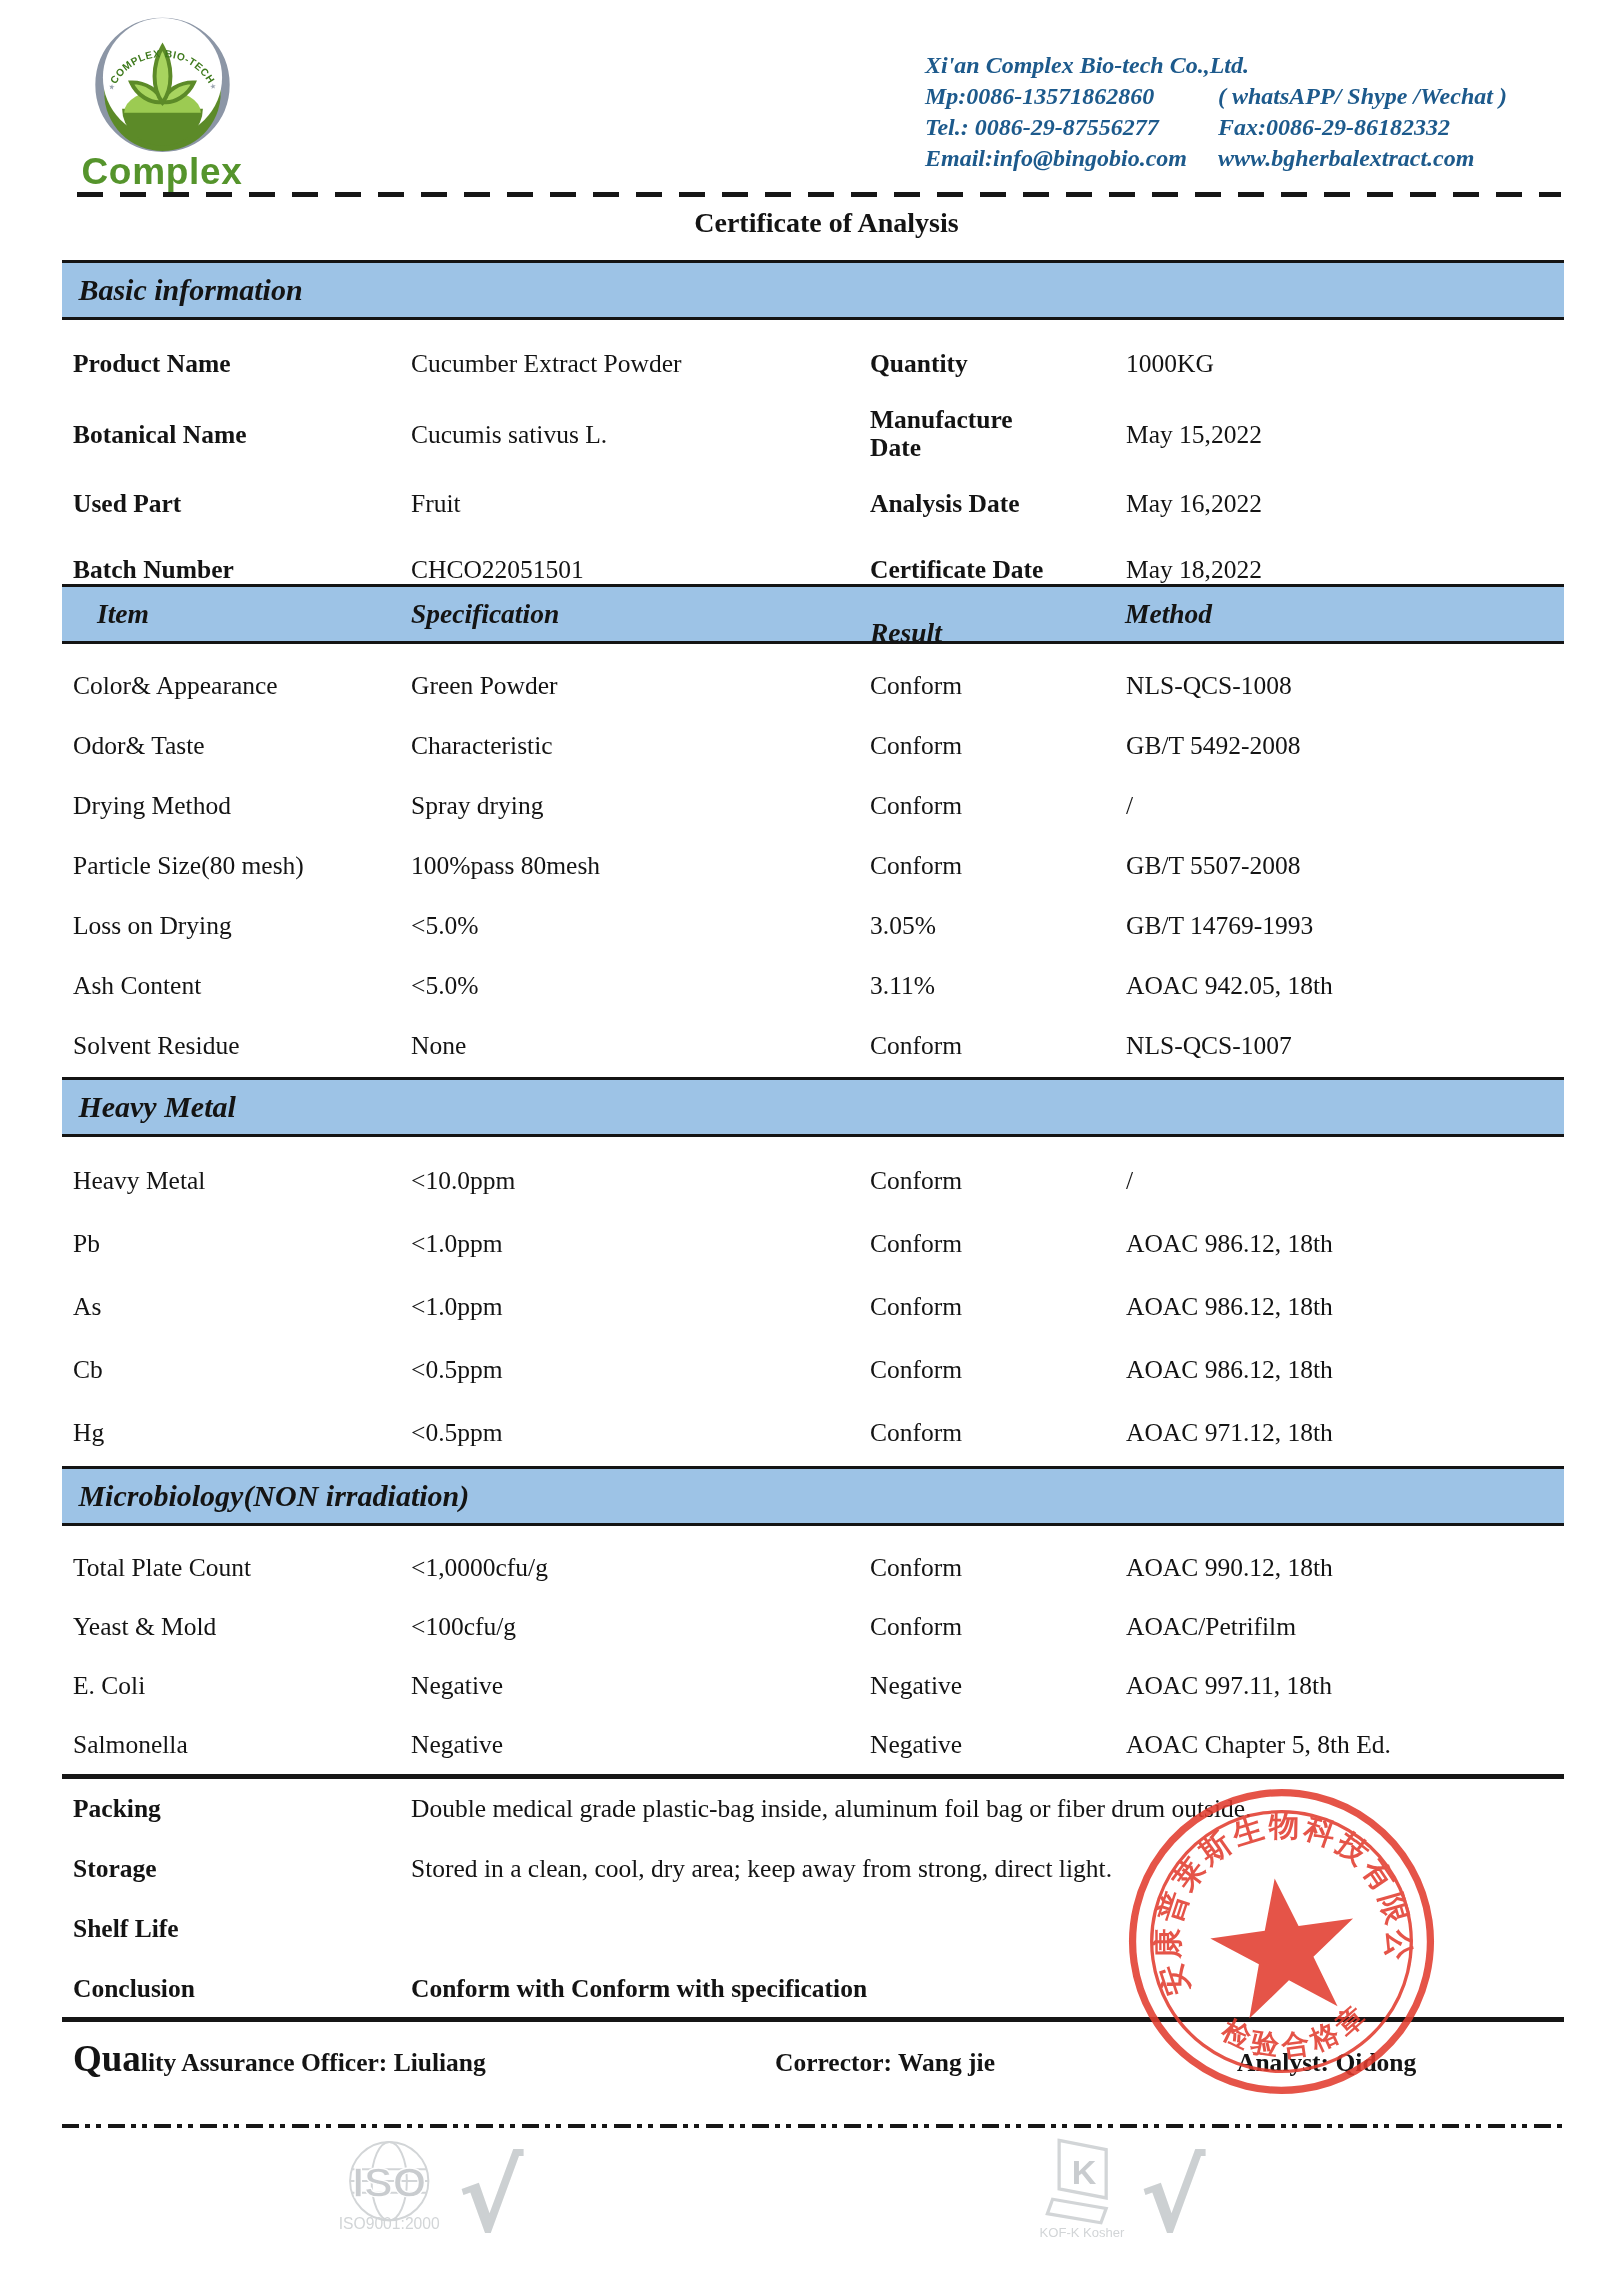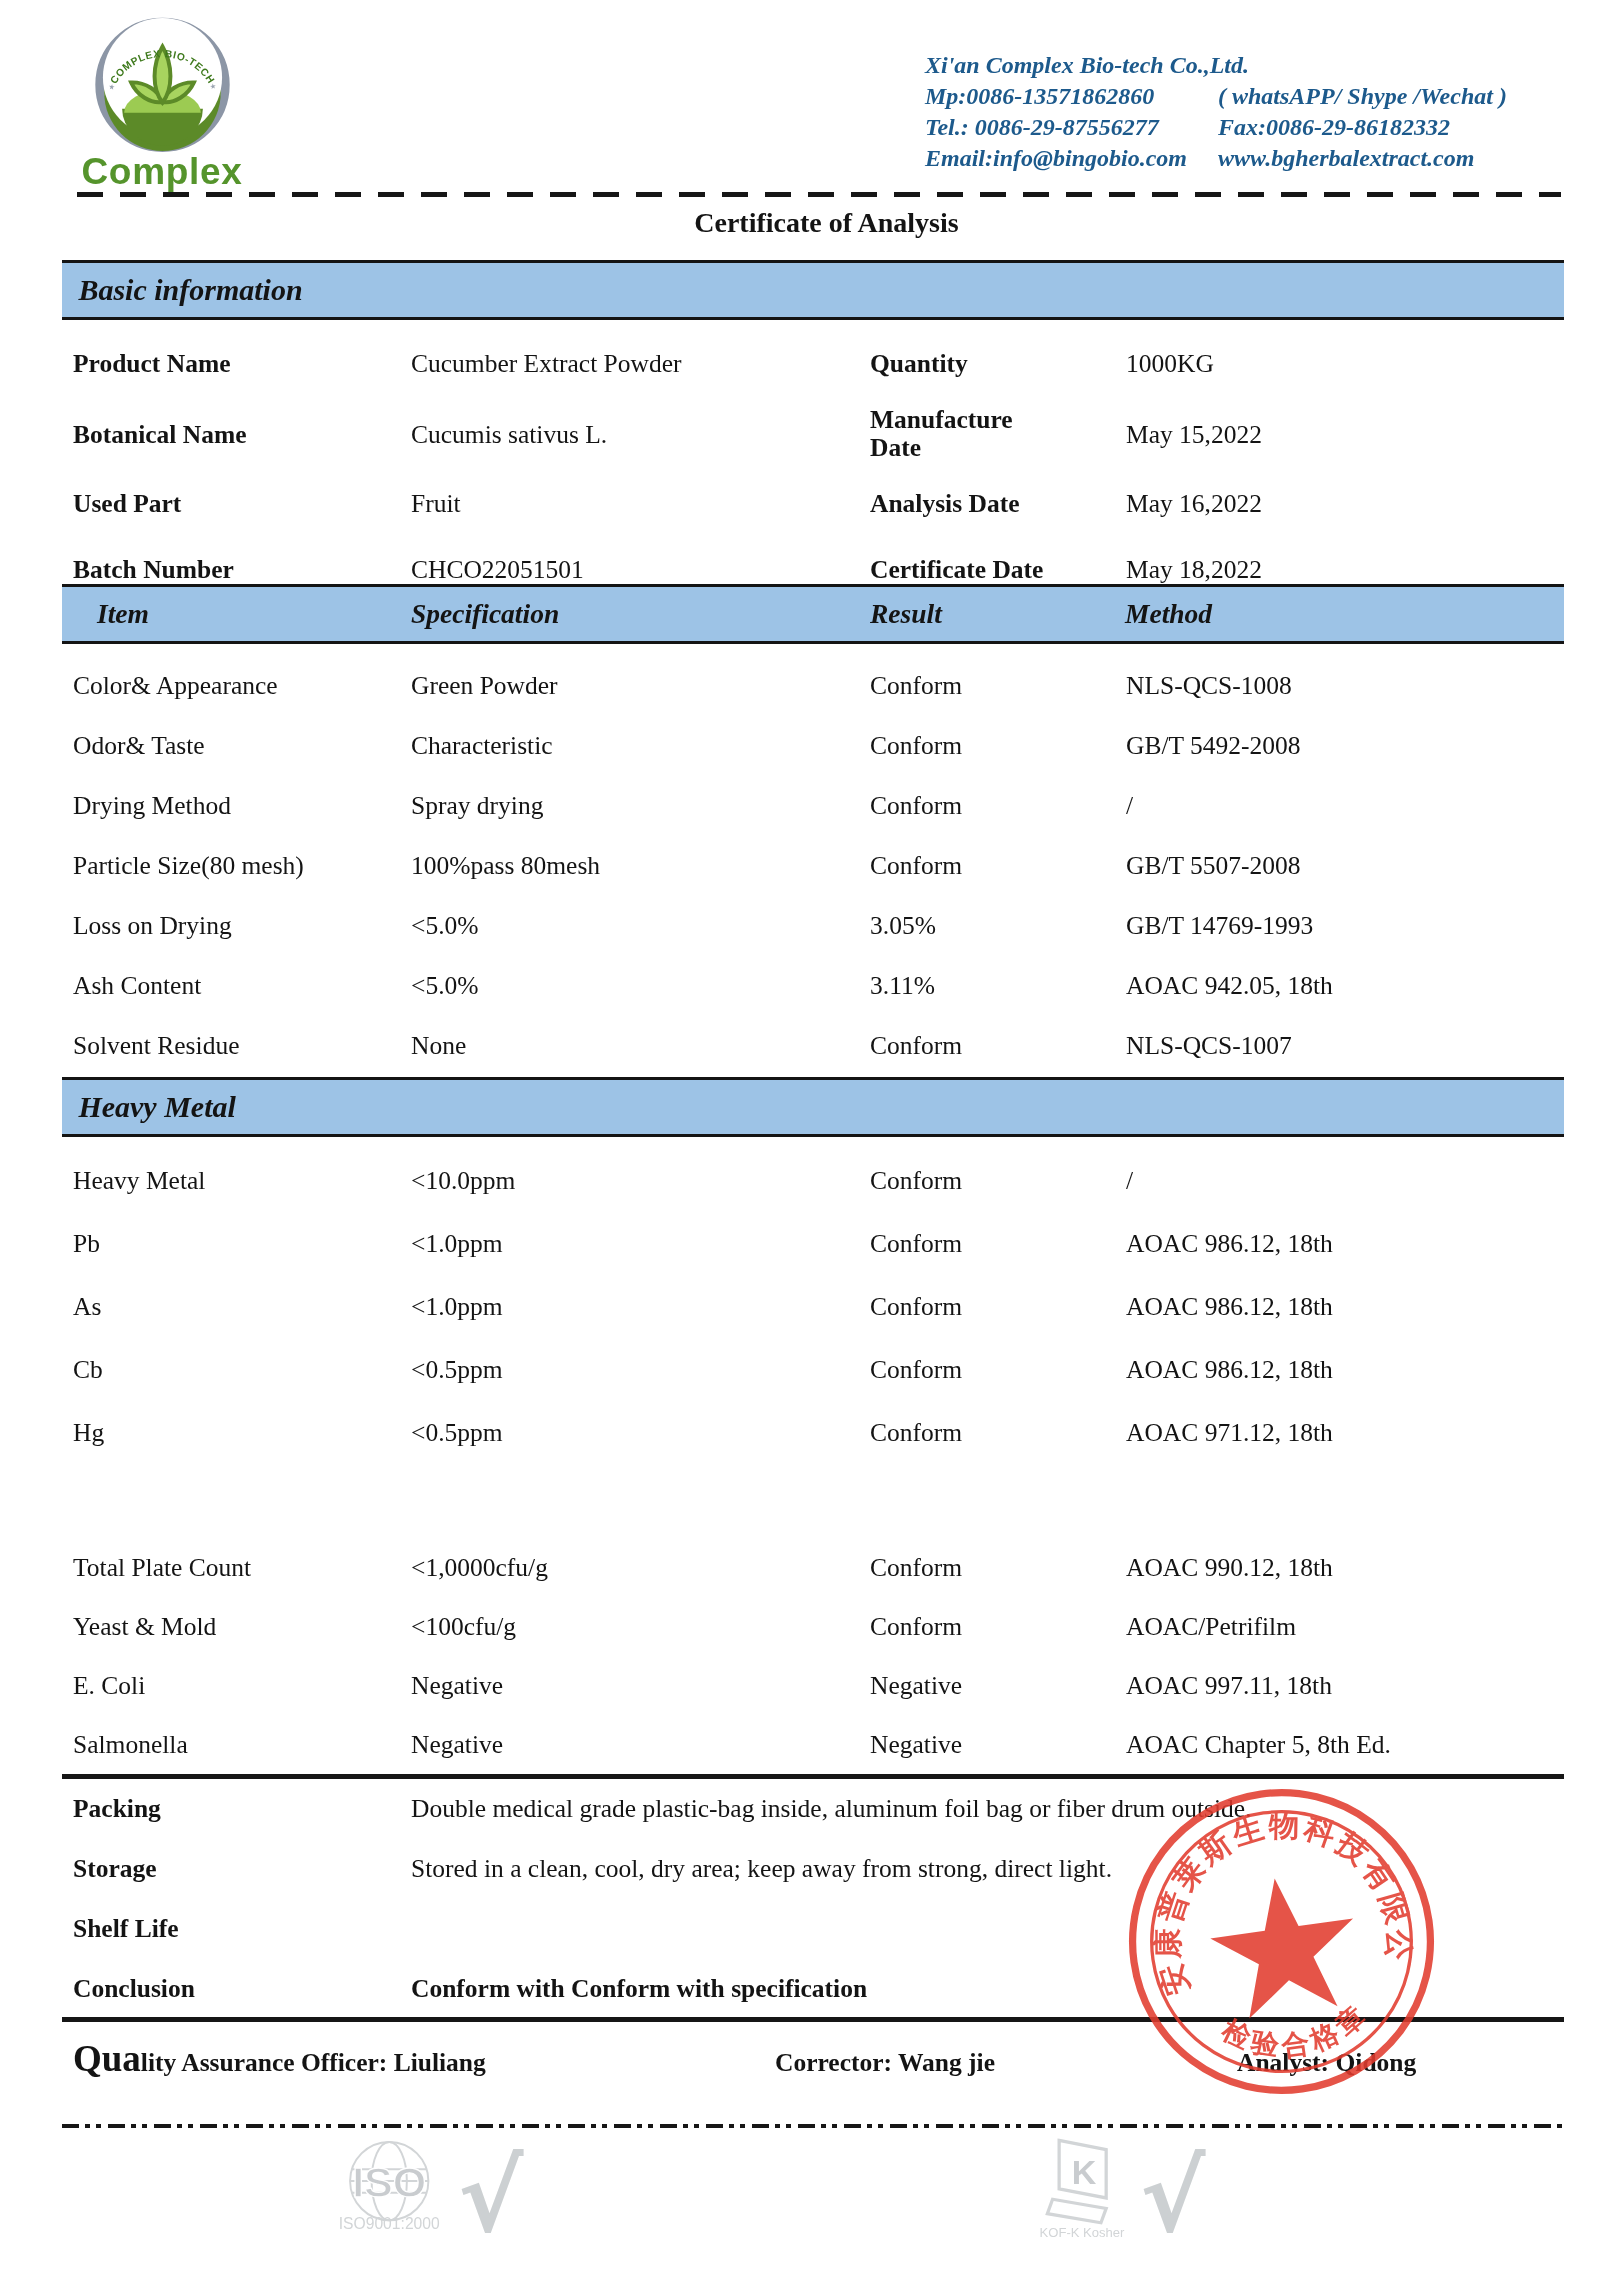--- a/index.html
+++ b/index.html
@@ -22,21 +22,21 @@
          font-size:28px;font-weight:bold;padding-left:15px;}
 
   
   .band{position:absolute;left:62px;width:1502px;height:60px;background:#9dc3e6;
         border-top:3.9px solid #141414;border-bottom:3.9px solid #141414;box-sizing:border-box;z-index:3;}
   .band .bh{position:absolute;left:16.4px;top:50%;transform:translateY(-50%);
             font-size:30px;font-weight:bold;font-style:italic;white-space:nowrap;}
   #band1{top:260px;} #band2{top:584px;} #band3{top:1077px;} #band4{top:1466px;}
   #band2 span{position:absolute;top:50%;transform:translateY(-50%);
               font-size:27.5px;font-weight:bold;font-style:italic;}
-  .h1{left:35px;} .h2{left:349px;} .h3{left:808px;} .h4{left:1063px;}
+  .h1{left:35px;} .h2{left:349px;} .h3{left:808px;margin-top:19px;} .h4{left:1063px;}
 
   
   .rows{position:absolute;left:0;width:1623px;z-index:1;}
   #rows-basic{top:332px;} #rows-items{top:656px;} #rows-heavy{top:1149px;}
   #rows-micro{top:1538px;} #rows-footer{top:1779px;}
   .row{position:relative;}
   #rows-items .row{height:60px;}
   #rows-heavy .row{height:63px;}
   #rows-micro .row{height:59px;}
   #rows-footer .row{height:60px;}
@@ -247,20 +247,23 @@
       </div>
 
       <div class="row">
         <span class="cell c1">Hg</span>
         <span class="cell c2">&lt;0.5ppm</span>
         <span class="cell c3">Conform</span>
         <span class="cell c4">AOAC 971.12, 18th</span>
       </div>
     </div>
 
+  <div class="band" id="band4">
+    <span class="bh">Microbiology(NON irradiation)</span>
+  </div>
   <div class="rows" id="rows-micro">
 
       <div class="row">
         <span class="cell c1">Total Plate Count</span>
         <span class="cell c2">&lt;1,0000cfu/g</span>
         <span class="cell c3">Conform</span>
         <span class="cell c4">AOAC 990.12, 18th</span>
       </div>
 
       <div class="row">

